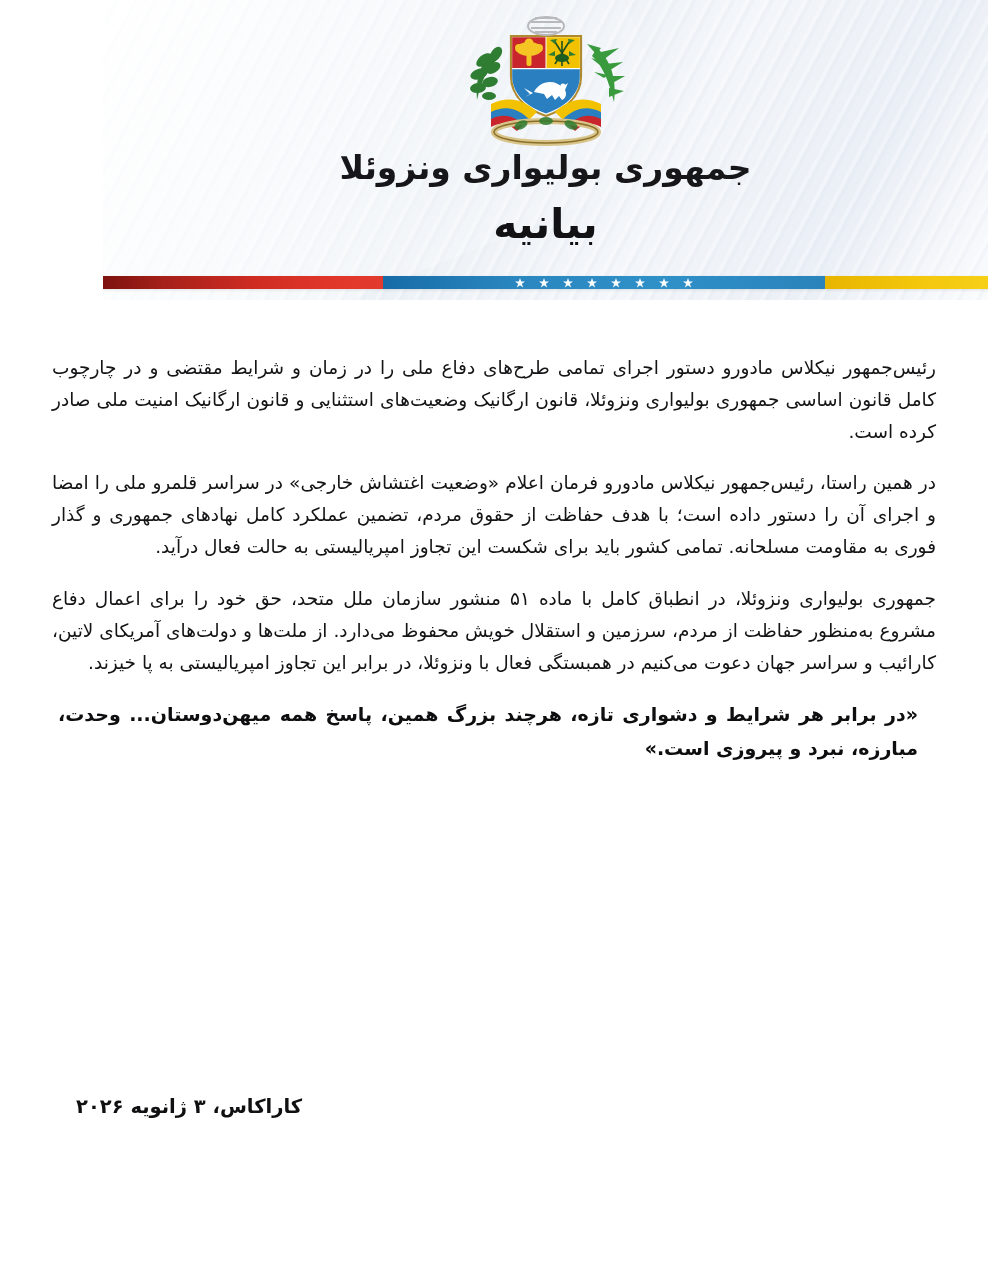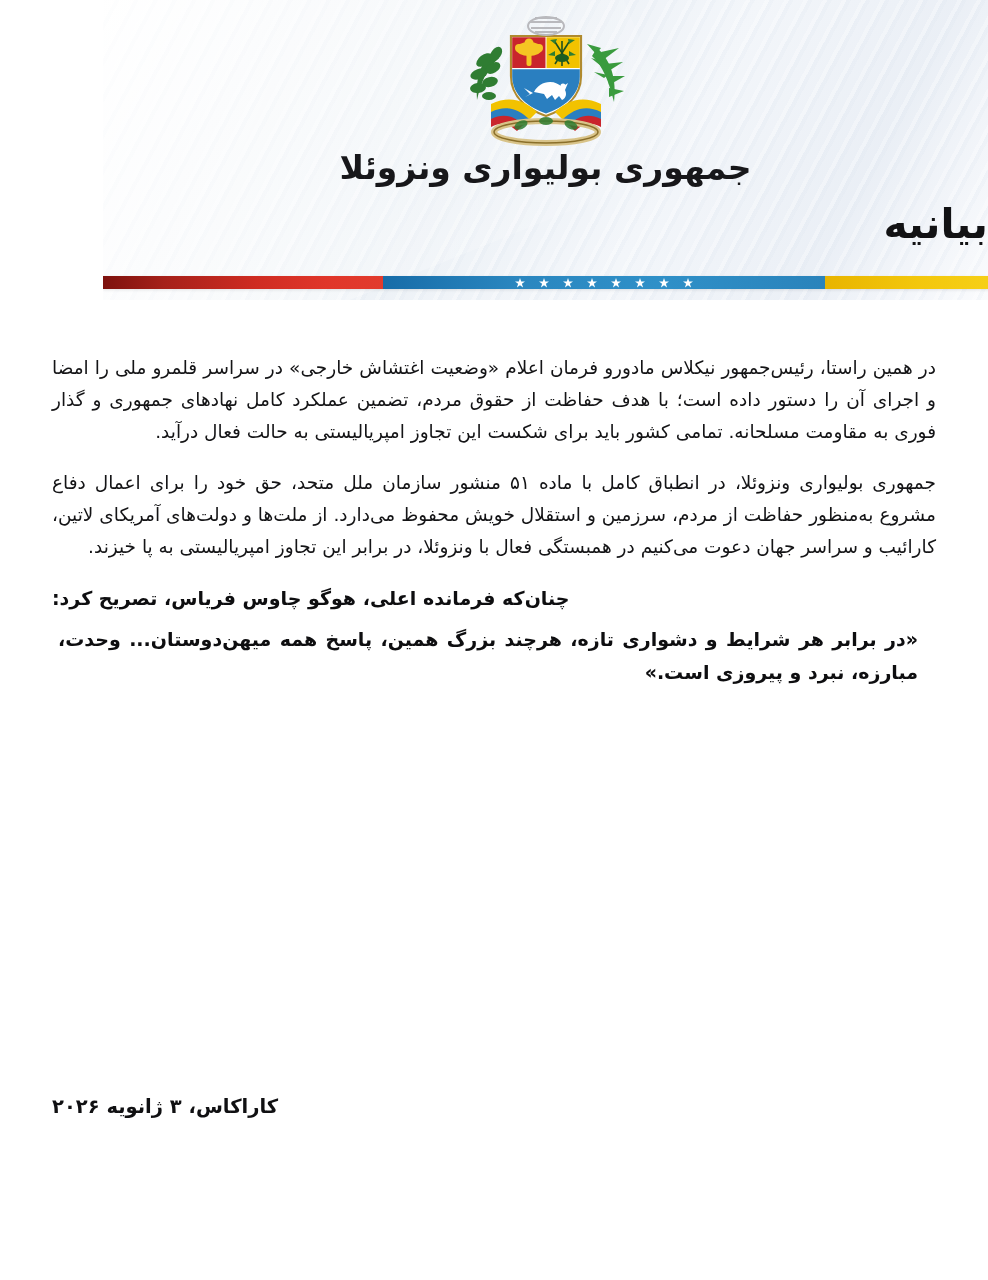--- a/index.html
+++ b/index.html
@@ -83,20 +83,21 @@
     font-weight: 700;
     color: #17171a;
     letter-spacing: 0.5px;
     z-index: 4;
     font-family: "DejaVu Sans", "Liberation Sans", sans-serif;
   }
   .doc-title {
     position: absolute;
     top: 200px;
     left: 0; right: 0;
+    text-align: center;
     font-size: 41px;
     font-weight: 700;
     color: #121214;
     z-index: 4;
     font-family: "DejaVu Sans", "Liberation Sans", sans-serif;
   }
 
   
   .tricolor {
     position: absolute;
@@ -178,21 +179,21 @@
     left: 0;
     width: 988px;
     padding: 0 52px;
     box-sizing: border-box;
     text-align: left;
     direction: rtl;
     font-size: 19.5px;
     font-weight: 700;
     color: #101012;
   }
-  .signoff span { display: inline-block; }
+  .signoff span { display: inline-block; margin-left: 24px; }
 </style>
 </head>
 <body>
 
 <div class="header-band">
 
   <div class="crest-wrap">
     <svg class="crest" viewBox="0 0 190 140">
 
       <g fill="#2f7d32">
@@ -322,26 +323,26 @@
             <polygon points="5,0 6.2,3.6 10,3.6 6.9,5.8 8.1,9.5 5,7.2 1.9,9.5 3.1,5.8 0,3.6 3.8,3.6" fill="#ffffff"></polygon>
           </svg>
         </span>
     </div>
     <div class="tri-seg tri-red"></div>
   </div>
 </div>
 
 <div class="doc-body">
 
+  <p class="para">رئیس‌جمهور نیکلاس مادورو دستور اجرای تمامی طرح‌های دفاع ملی را در زمان و شرایط مقتضی و در چارچوب کامل قانون اساسی جمهوری بولیواری ونزوئلا، قانون ارگانیک وضعیت‌های استثنایی و قانون ارگانیک امنیت ملی صادر کرده است.</p>
 
   <p class="para">در همین راستا، رئیس‌جمهور نیکلاس مادورو فرمان اعلام «وضعیت اغتشاش خارجی» در سراسر قلمرو ملی را امضا و اجرای آن را دستور داده است؛ با هدف حفاظت از حقوق مردم، تضمین عملکرد کامل نهادهای جمهوری و گذار فوری به مقاومت مسلحانه. تمامی کشور باید برای شکست این تجاوز امپریالیستی به حالت فعال درآید.</p>
 
 
   <p class="para">جمهوری بولیواری ونزوئلا، در انطباق کامل با ماده ۵۱ منشور سازمان ملل متحد، حق خود را برای اعمال دفاع مشروع به‌منظور حفاظت از مردم، سرزمین و استقلال خویش محفوظ می‌دارد. از ملت‌ها و دولت‌های آمریکای لاتین، کارائیب و سراسر جهان دعوت می‌کنیم در همبستگی فعال با ونزوئلا، در برابر این تجاوز امپریالیستی به پا خیزند.</p>
 
-  <div class="attrib">چنان‌که فرمانده اعلی، هوگو چاوس فریاس، تصریح کرد:</div>
 
   <div class="quote">«در برابر هر شرایط و دشواری تازه، هرچند بزرگ همین، پاسخ همه میهن‌دوستان... وحدت، مبارزه، نبرد و پیروزی است.»</div>
 </div>
 
 <div class="signoff">
   <span>کاراکاس، ۳ ژانویه ۲۰۲۶</span>
 </div>
 
 </body></html>

